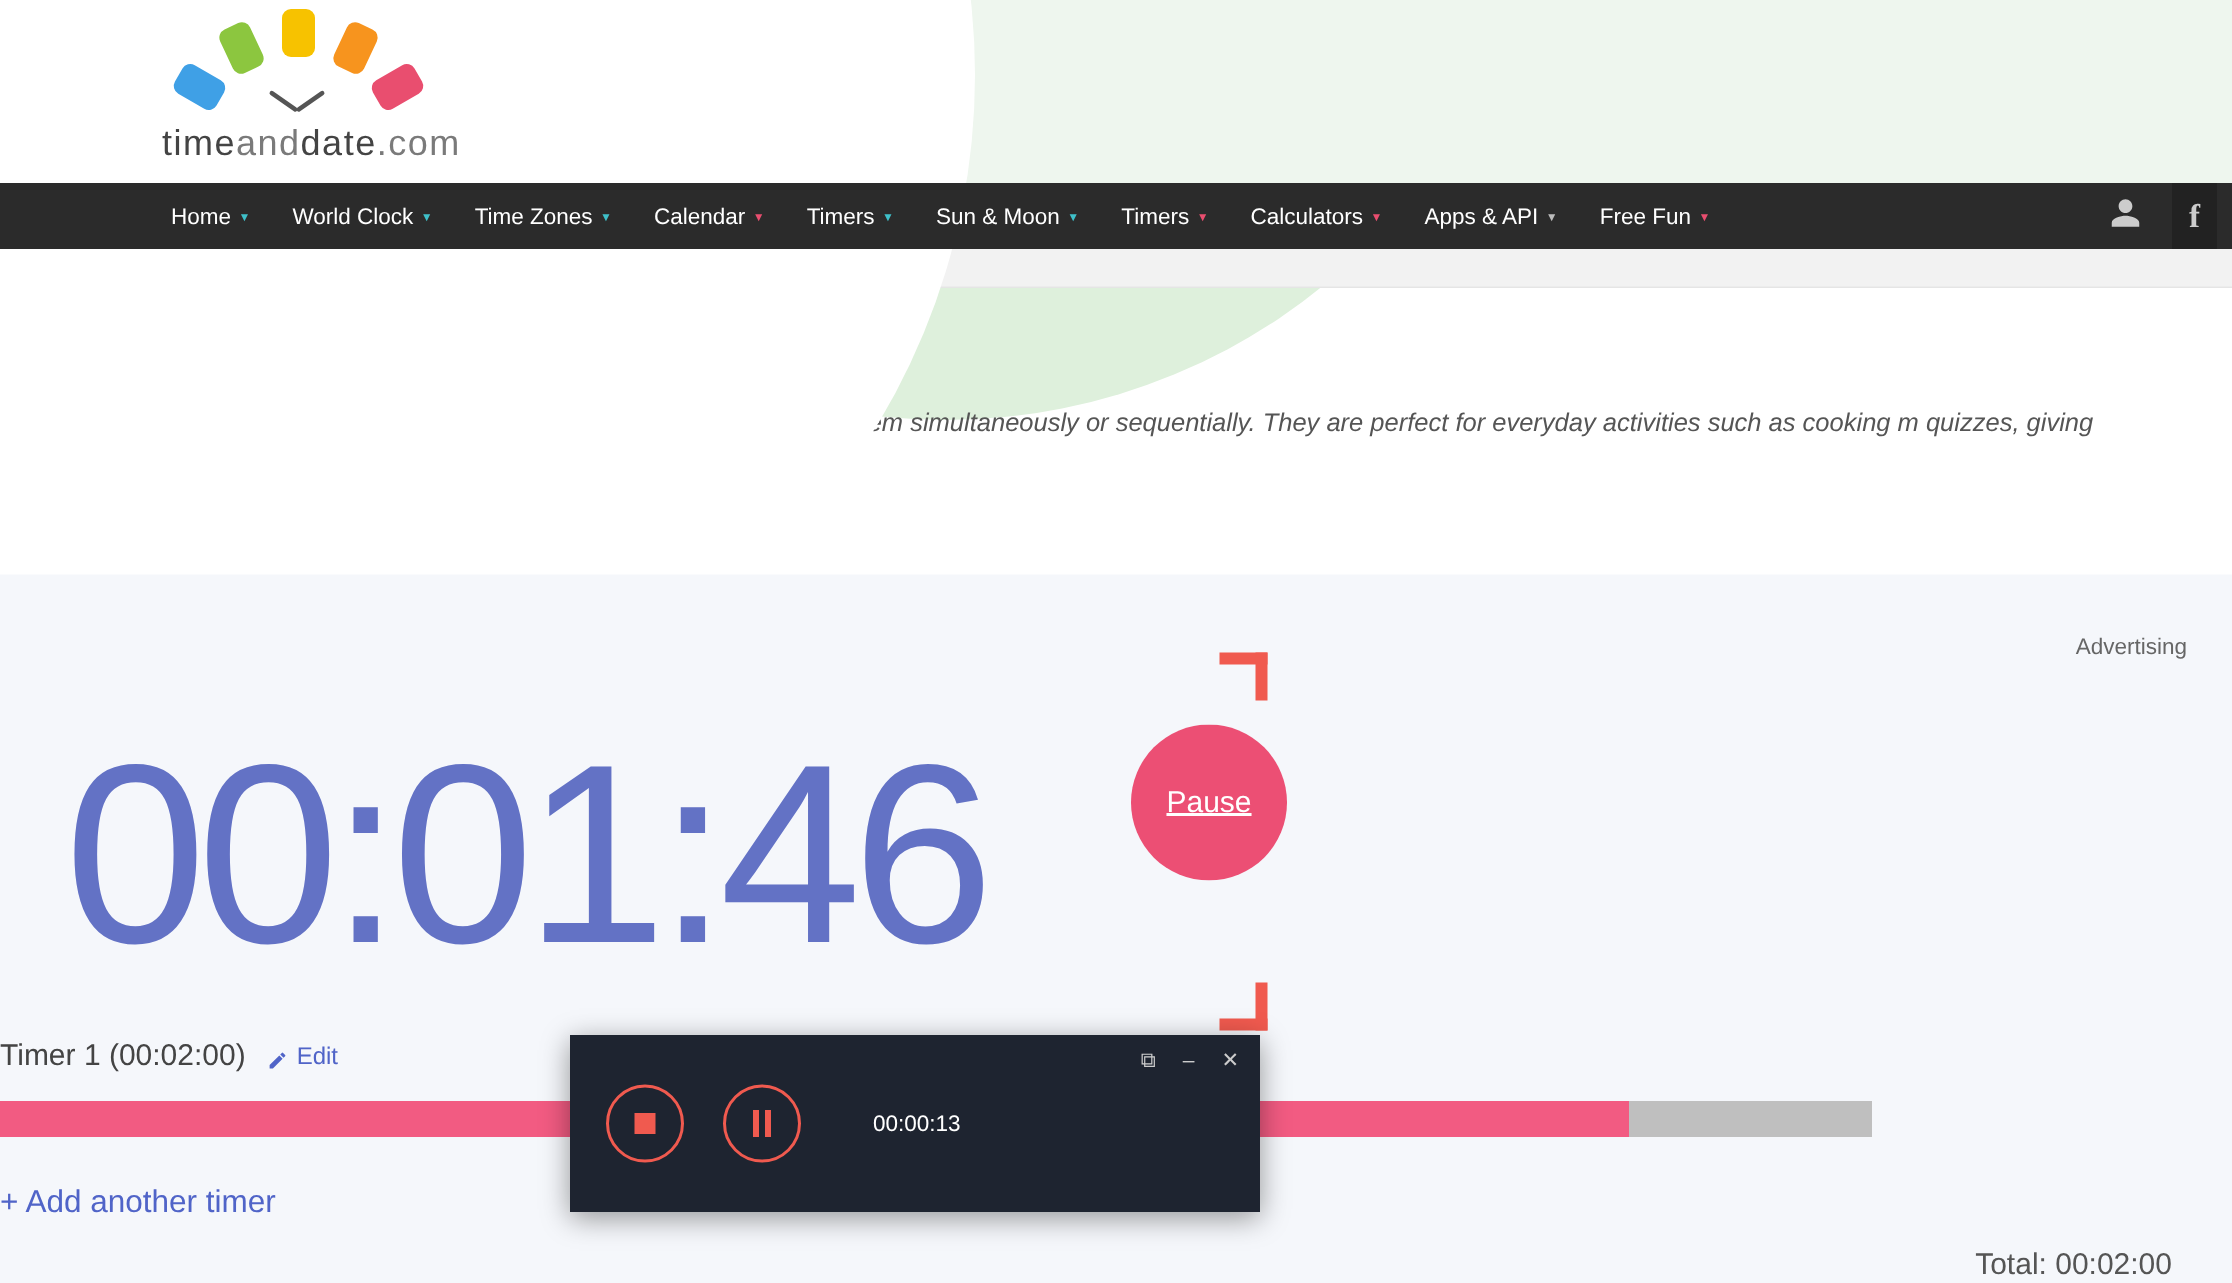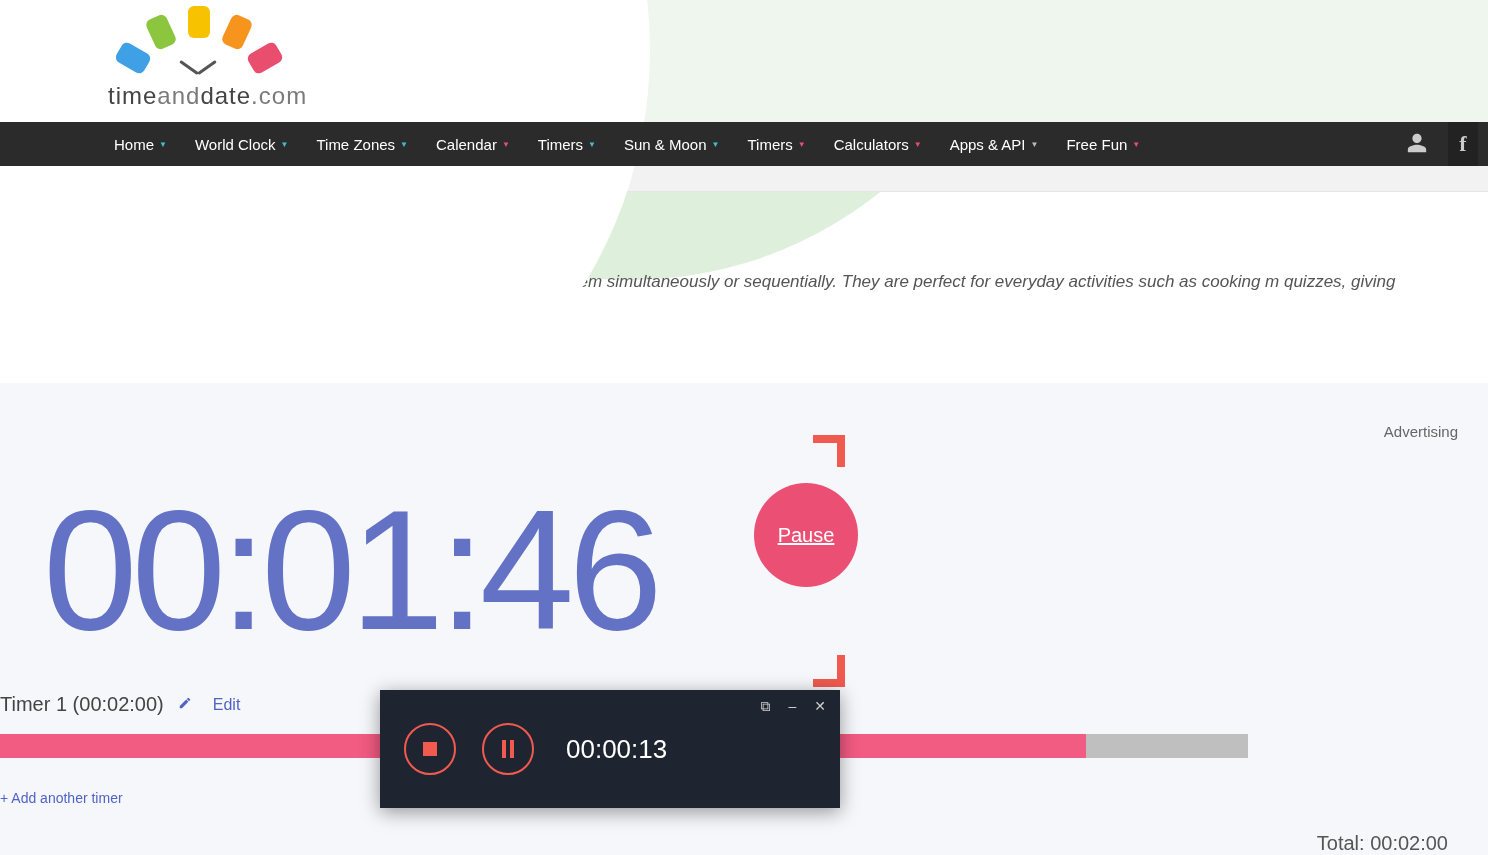--- a/index.html
+++ b/index.html
@@ -170,35 +170,35 @@
     font-size:20px;cursor:pointer;
     border:1px solid transparent;
   }
   .circ-btn.pause{background:#ec4f74;color:#fff;text-decoration:underline;}
   .circ-btn.reset{background:#fff;color:#aaa;border-color:#ccc;}
 
   .timer-label-row{
     margin-top:38px;font-size:20px;color:#444;
     display:flex;align-items:center;gap:14px;
   }
-  .edit-link{color:#5064c8;font-size:16px;display:flex;align-items:flex-start;gap:21px;cursor:pointer;}
+  .edit-link{color:#5064c8;font-size:16px;display:flex;align-items:flex-end;gap:6px;cursor:pointer;}
   .pencil{width:14px;height:14px;}
 
   .progress{
     margin-top:18px;
     height:24px;width:1248px;
     background:#bfbfbf;
     position:relative;
   }
   .progress .fill{
     height:100%;background:#f25b82;width:87%;
   }
 
   .add-link{
-    margin-top:32px;color:#5064c8;font-size:14px;cursor:pointer;
+    margin-top:32px;color:#5064c8;font-size:21px;cursor:pointer;
   }
   .total{
     position:absolute;right:40px;bottom:8px;
     font-size:20px;color:#555;
   }
 
   
   .recorder{
     position:absolute;
     left:380px; top:690px;
@@ -210,21 +210,21 @@
     z-index:50;
     box-shadow:0 4px 18px rgba(0,0,0,.4);
   }
   .rec-btn{
     width:52px;height:52px;border:2px solid #f05a4f;border-radius:50%;
     display:flex;align-items:center;justify-content:center;margin-right:26px;cursor:pointer;
   }
   .rec-btn .sq{width:14px;height:14px;background:#f05a4f;}
   .rec-btn .bars{display:flex;gap:4px;}
   .rec-btn .bars span{width:4px;height:18px;background:#f05a4f;}
-  .rec-time{font-size:26px;margin-left:6px;}
+  .rec-time{font-size:15px;margin-left:22px;}
   .rec-icons{position:absolute;top:8px;right:14px;display:flex;gap:18px;color:#ccc;font-size:14px;}
   .rec-icons span{cursor:pointer;}
 </style>
 </head>
 <body>
 
 <div class="header-top">
   <div class="logo-wrap">
     <div class="logo-burst">
       <div class="petal p1"></div>

